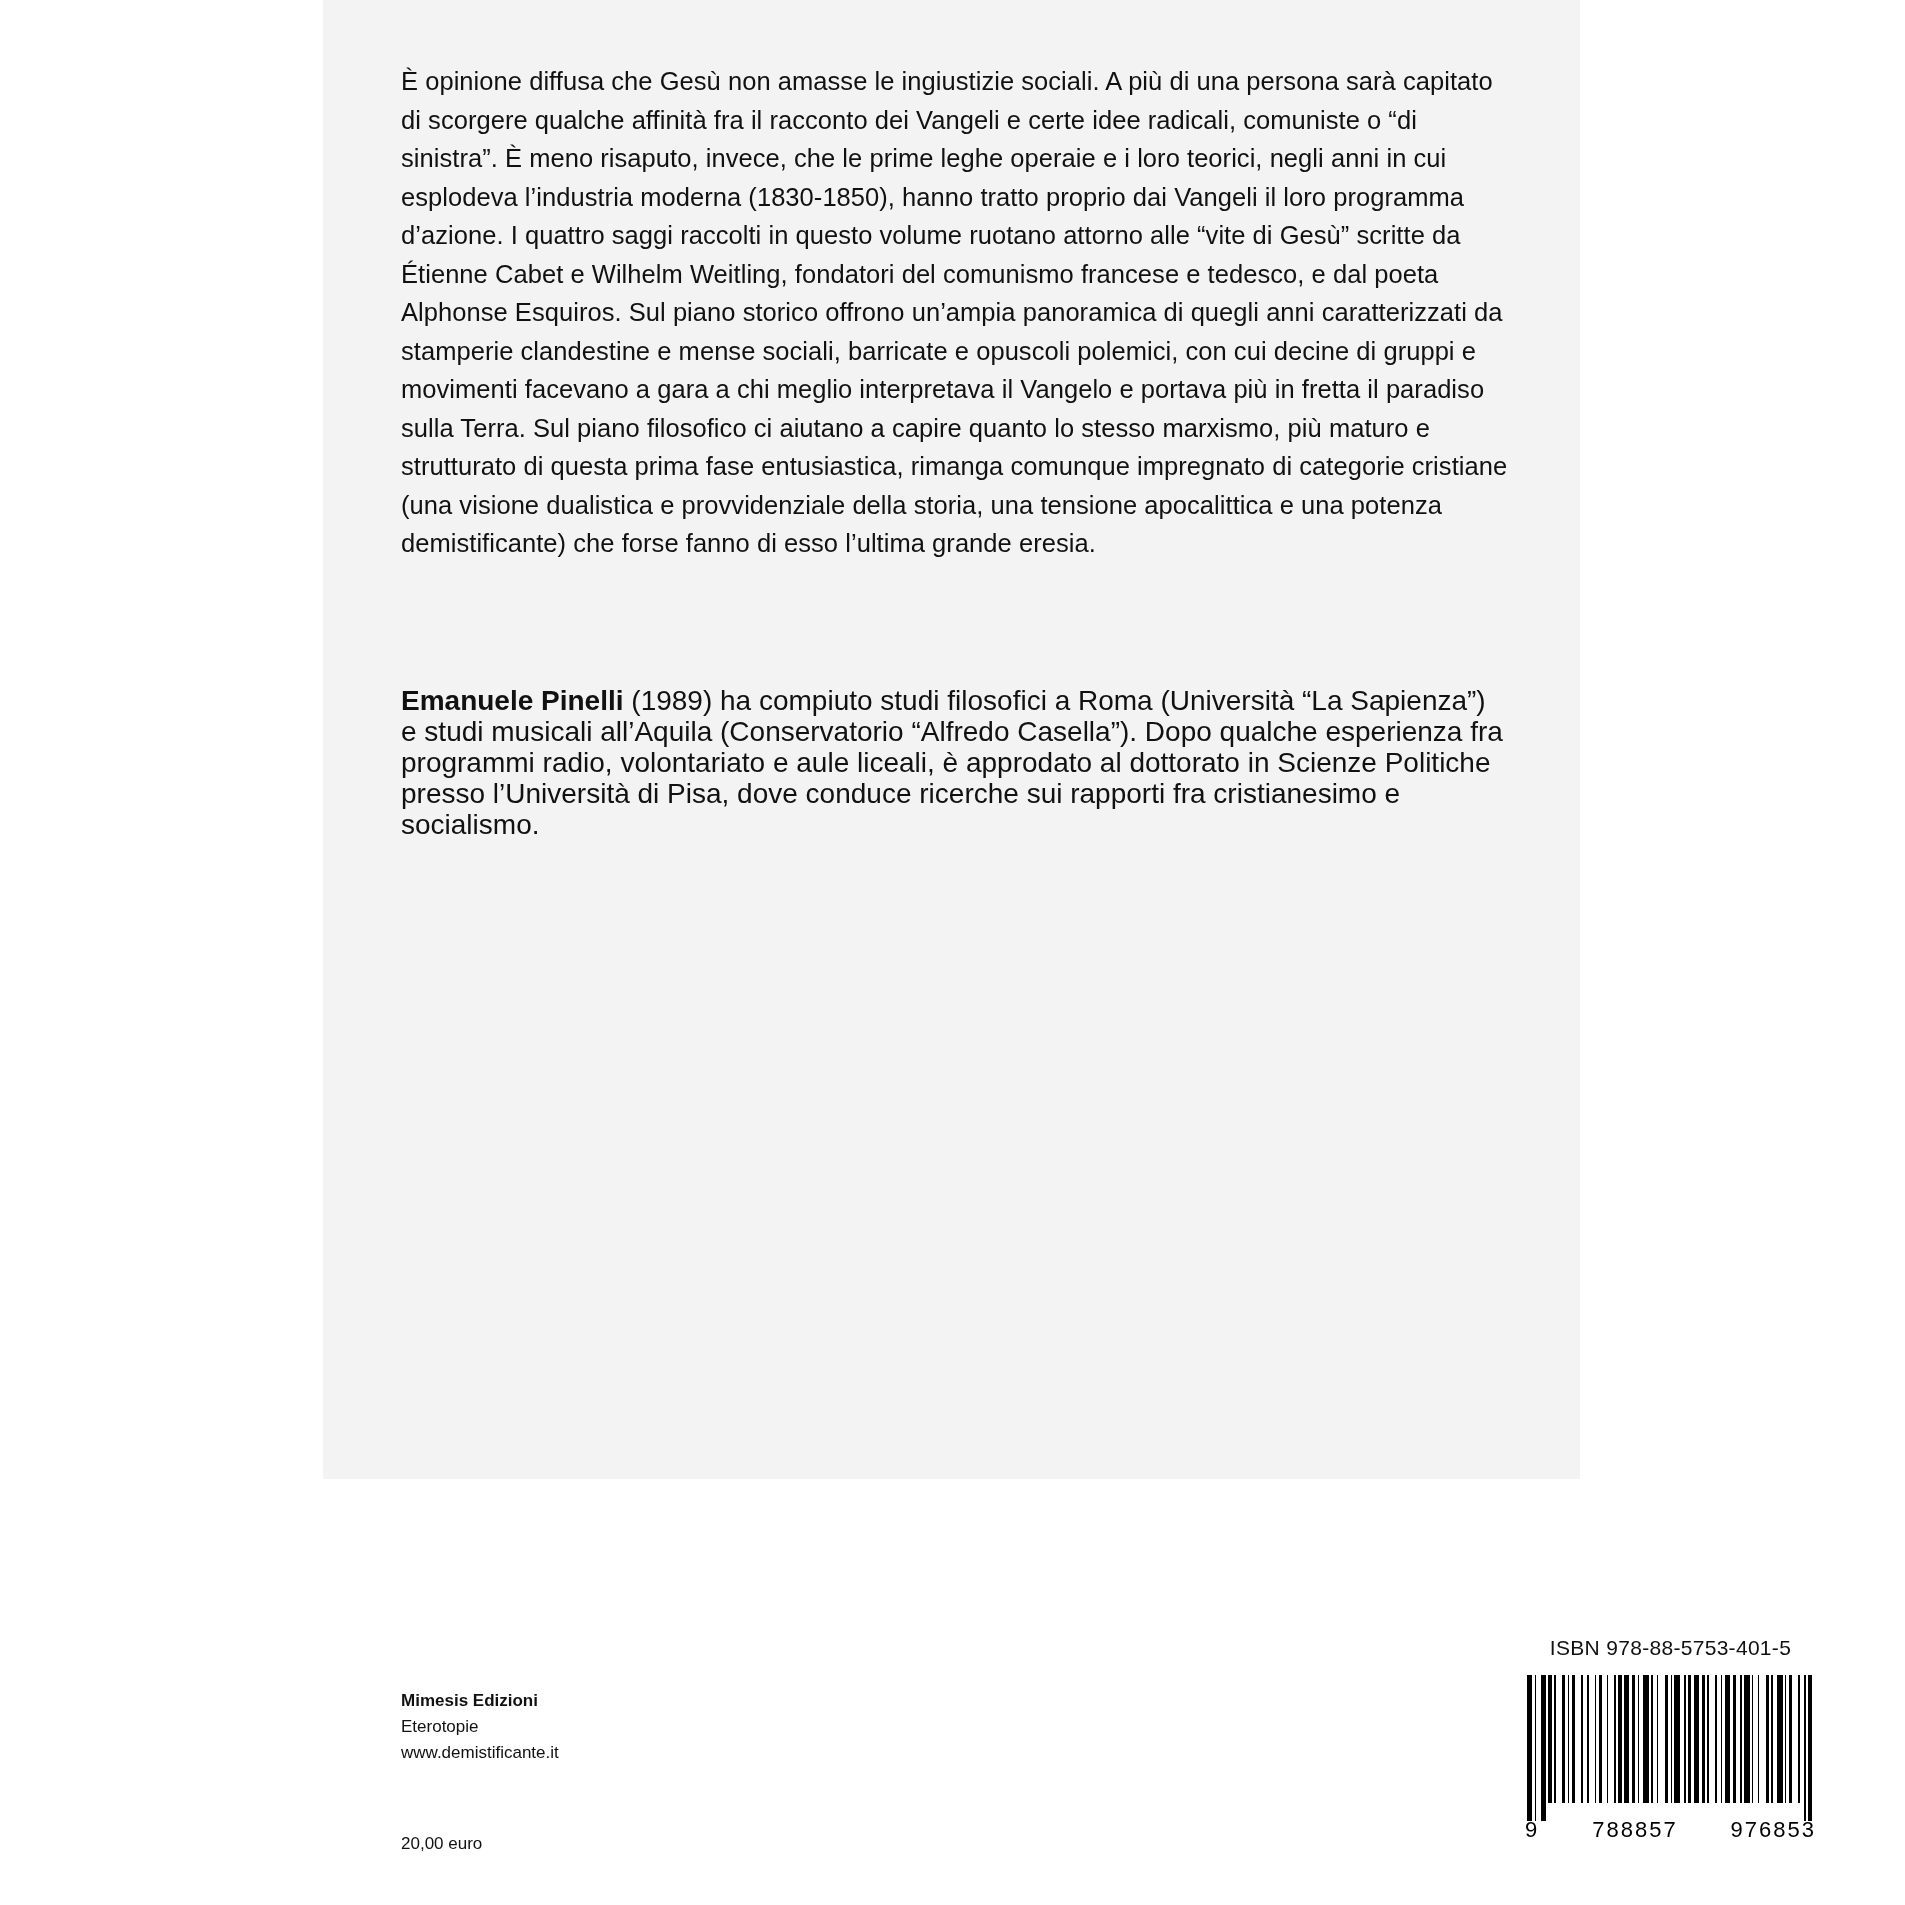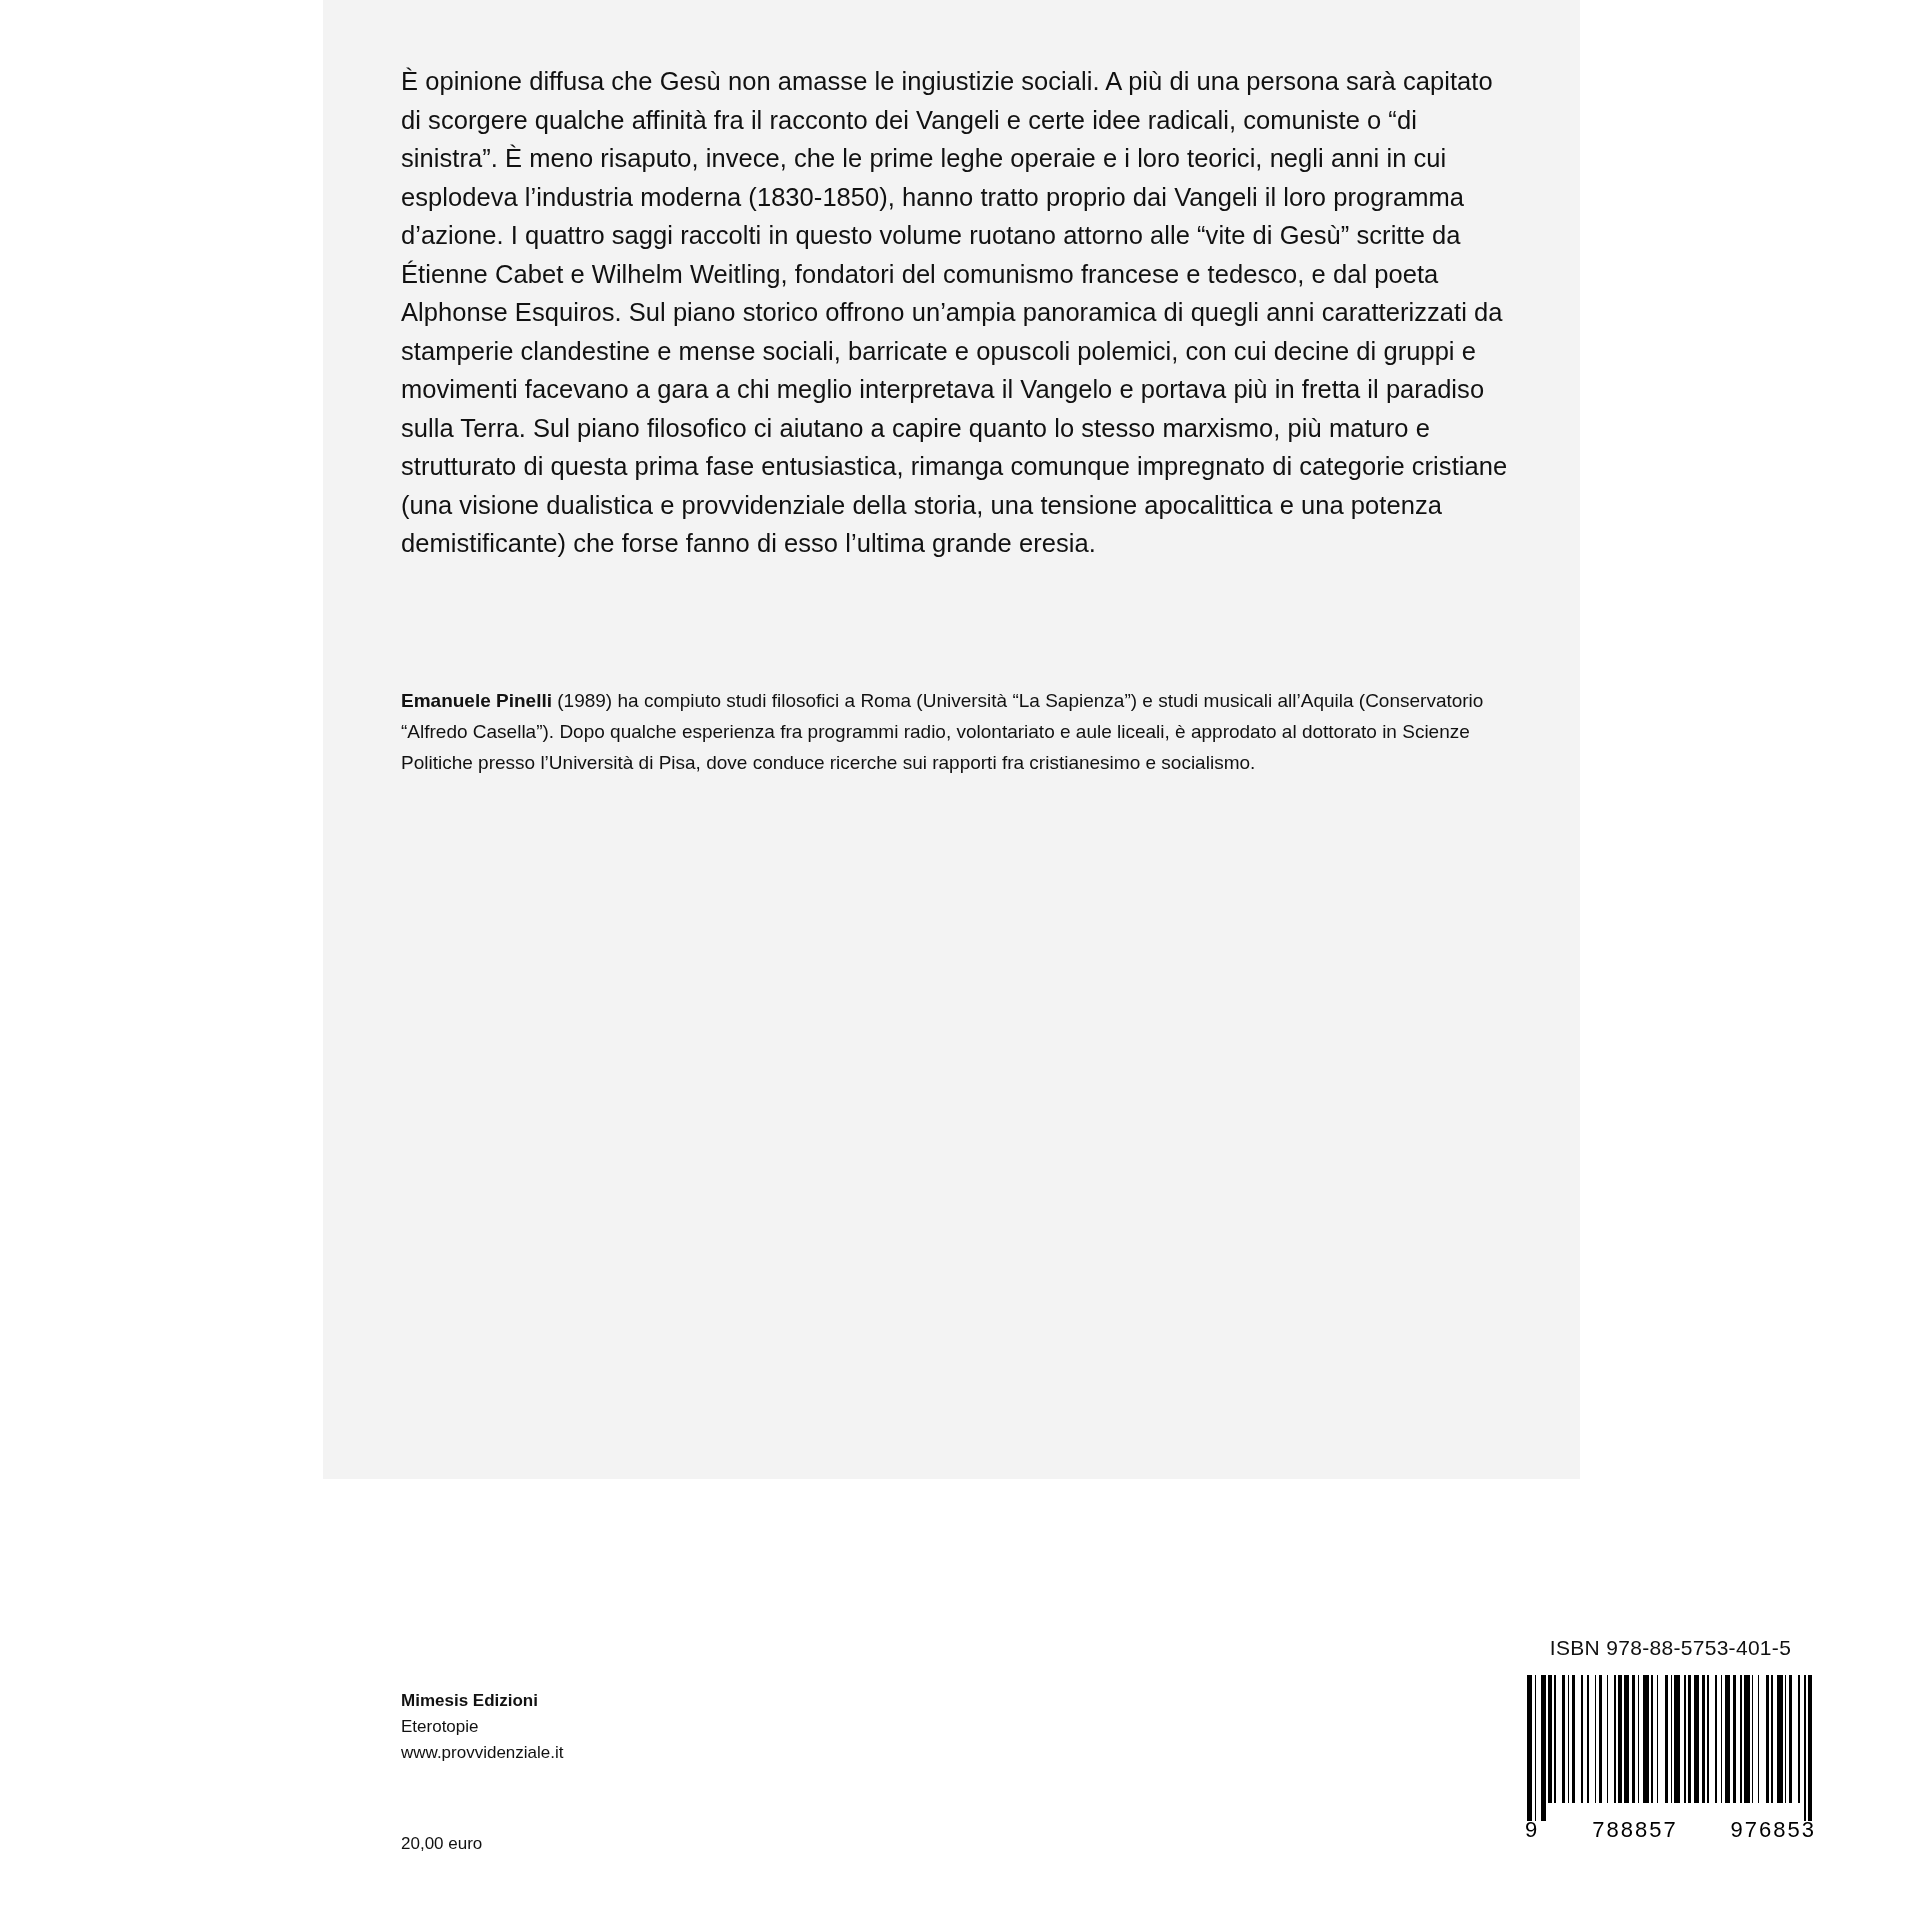--- a/index.html
+++ b/index.html
@@ -42,21 +42,21 @@
   }
   #blurb p {
     margin: 0;
     text-indent: 0;
   }
   #bio {
     position: absolute;
     left: 78px;
     top: 685px;
     width: 1108px;
-    font-size: 19px;
+    font-size: 28px;
     line-height: 31px;
     color: #111111;
   }
   #bio .name {
     font-weight: bold;
   }
   #publisher {
     position: absolute;
     left: 78px;
     top: 1688px;
@@ -136,21 +136,21 @@
       <p>È opinione diffusa che Gesù non amasse le ingiustizie sociali. A più di una persona sarà capitato di scorgere qualche affinità fra il racconto dei Vangeli e certe idee radicali, comuniste o “di sinistra”. È meno risaputo, invece, che le prime leghe operaie e i loro teorici, negli anni in cui esplodeva l’industria moderna (1830-1850), hanno tratto proprio dai Vangeli il loro programma d’azione. I quattro saggi raccolti in questo volume ruotano attorno alle “vite di Gesù” scritte da Étienne Cabet e Wilhelm Weitling, fondatori del comunismo francese e tedesco, e dal poeta Alphonse Esquiros. Sul piano storico offrono un’ampia panoramica di quegli anni caratterizzati da stamperie clandestine e mense sociali, barricate e opuscoli polemici, con cui decine di gruppi e movimenti facevano a gara a chi meglio interpretava il Vangelo e portava più in fretta il paradiso sulla Terra. Sul piano filosofico ci aiutano a capire quanto lo stesso marxismo, più maturo e strutturato di questa prima fase entusiastica, rimanga comunque impregnato di categorie cristiane (una visione dualistica e provvidenziale della storia, una tensione apocalittica e una potenza demistificante) che forse fanno di esso l’ultima grande eresia.</p>
     </div>
 
     <div id="bio">
       <span class="name">Emanuele Pinelli</span><span> (1989) ha compiuto studi filosofici a Roma (Università “La Sapienza”) e studi musicali all’Aquila (Conservatorio “Alfredo Casella”). Dopo qualche esperienza fra programmi radio, volontariato e aule liceali, è approdato al dottorato in Scienze Politiche presso l’Università di Pisa, dove conduce ricerche sui rapporti fra cristianesimo e socialismo.</span>
     </div>
 
     <div id="publisher">
       <div class="pub-name">Mimesis Edizioni</div>
       <div>Eterotopie</div>
-      <div>www.provvidenziale.it</div>
+      <div>www.demistificante.it</div>
     </div>
 
     <div id="price">20,00 euro</div>
 
     <div id="isbn-block">
       <div id="isbn-text">ISBN 978-88-5753-401-5</div>
       <div id="barcode">
         <div class="bars" id="bars">
             <div class="bar" style="left: 0px; width: 5.41757px;"></div>
             <div class="bar" style="left: 7.75676px; width: 1.53919px;"></div>

